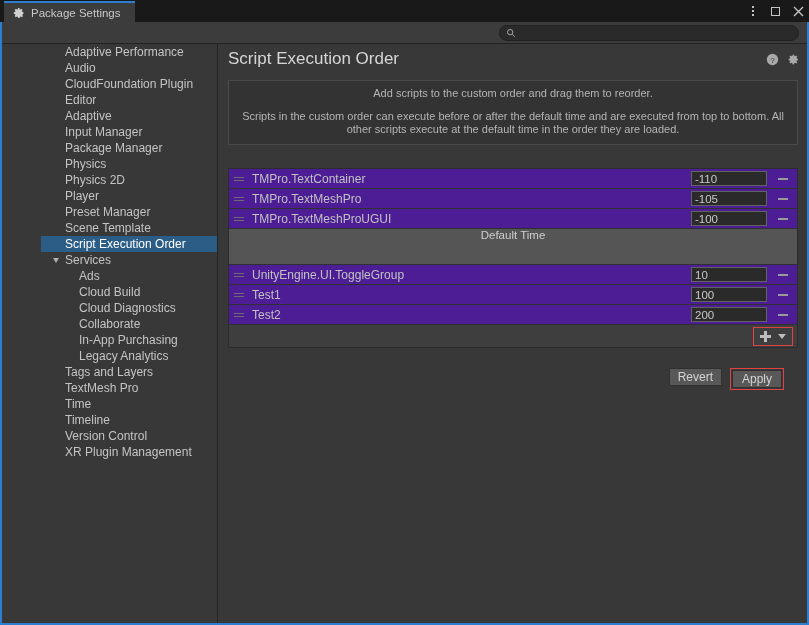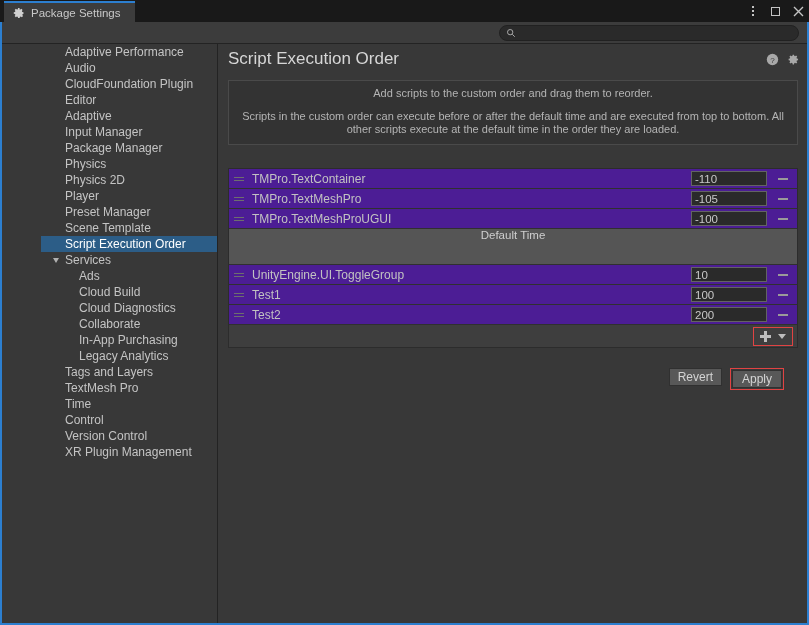--- a/index.html
+++ b/index.html
@@ -414,21 +414,21 @@
       <div class="side-item"><span class="tri open"></span><span>Services</span></div>
       <div class="side-item child"><span>Ads</span></div>
       <div class="side-item child"><span>Cloud Build</span></div>
       <div class="side-item child"><span>Cloud Diagnostics</span></div>
       <div class="side-item child"><span>Collaborate</span></div>
       <div class="side-item child"><span>In-App Purchasing</span></div>
       <div class="side-item child"><span>Legacy Analytics</span></div>
       <div class="side-item"><span>Tags and Layers</span></div>
       <div class="side-item"><span>TextMesh Pro</span></div>
       <div class="side-item"><span>Time</span></div>
-      <div class="side-item"><span>Control</span></div>
+      <div class="side-item"><span>Timeline</span></div>
       <div class="side-item"><span>Version Control</span></div>
       <div class="side-item"><span>XR Plugin Management</span></div>
     </div>
   <div class="vdiv"></div>
 
   <div class="main">
 
     <div class="page-head">
       <div class="page-title">Script Execution Order</div>
       <div class="head-icons">

